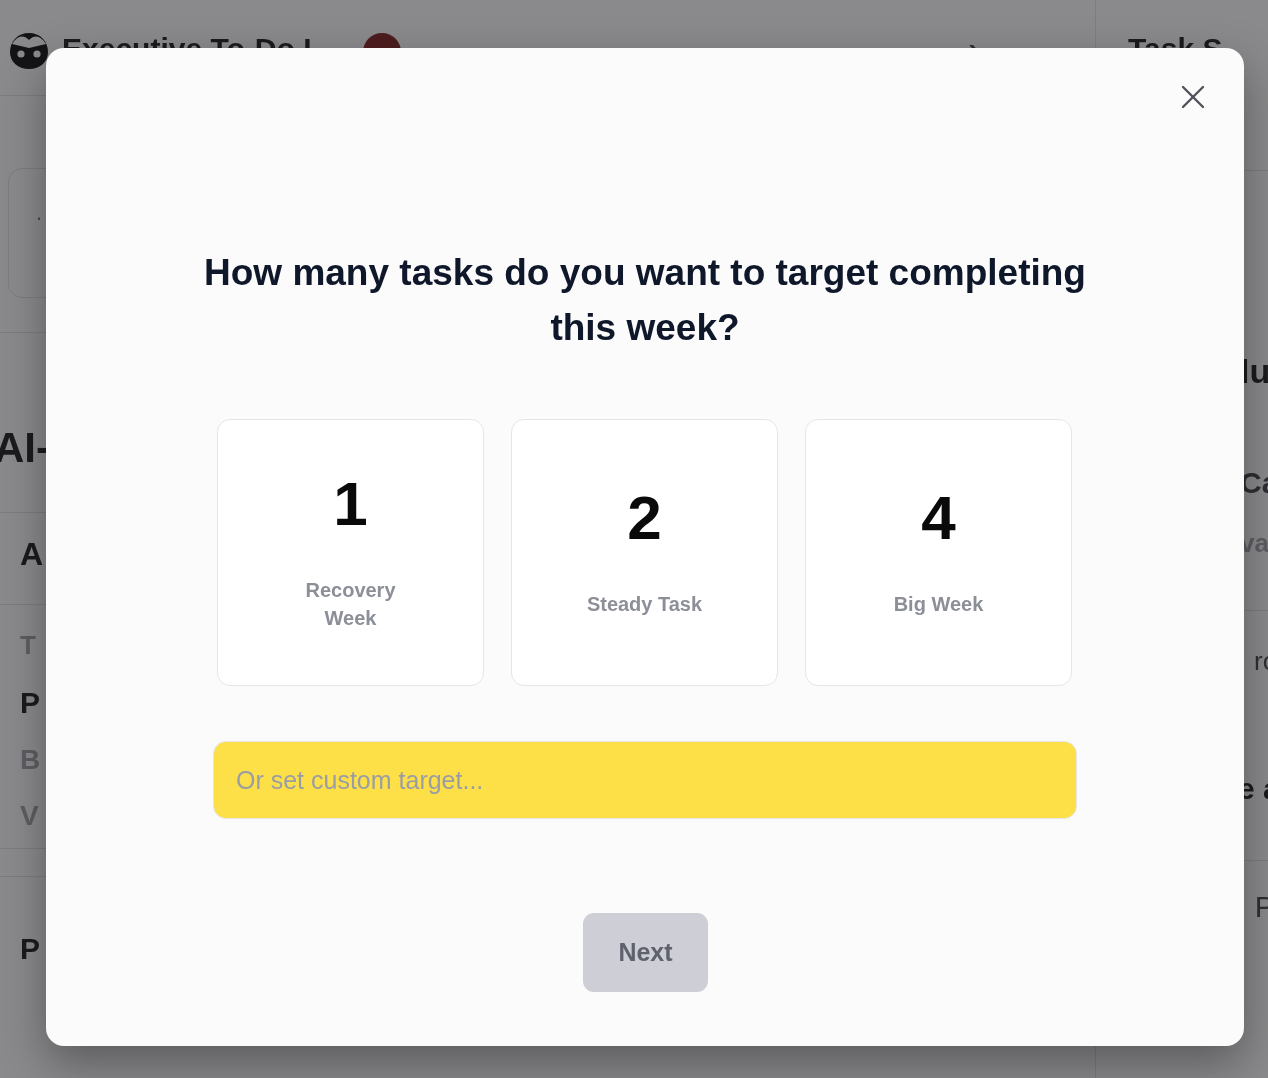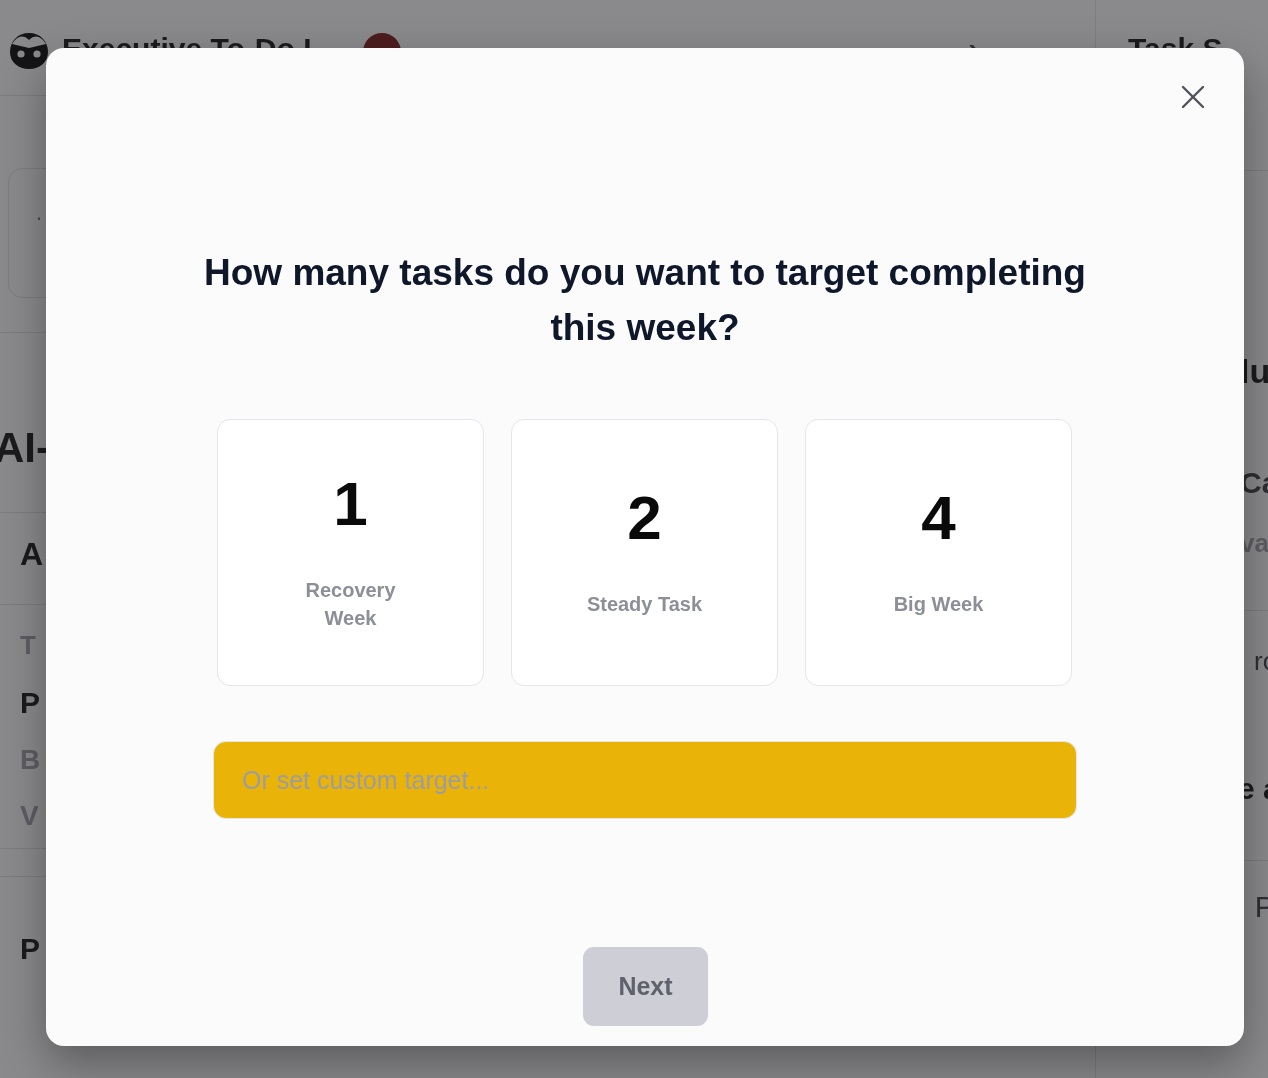--- a/index.html
+++ b/index.html
@@ -218,45 +218,44 @@
   }
 
   .custom-input {
     position: absolute;
     left: 167px;
     top: 693px;
     width: 864px;
     height: 78px;
     border: 1px solid #e6e6ea;
     border-radius: 13px;
-    background: #eab308;
+    background: #fde047;
     font-family: "Liberation Sans", sans-serif;
     font-size: 25px;
     color: #3f3f46;
-    padding: 0 28px;
+    padding: 0 22px;
     outline: none;
   }
 
   .custom-input::placeholder { color: #9b9da5; }
 
   .next-btn {
     position: absolute;
     left: 537px;
     top: 865px;
     width: 125px;
     height: 79px;
     border: none;
     border-radius: 11px;
     background: #cdced6;
     color: #5f626c;
     font-family: "Liberation Sans", sans-serif;
     font-size: 25px;
     font-weight: 700;
     cursor: pointer;
-    margin-top: 34px;
   }
 </style>
 </head>
 <body>
 
 <div id="app">
 
   <div class="bg-layer">
 
     <div class="bg-topbar">

